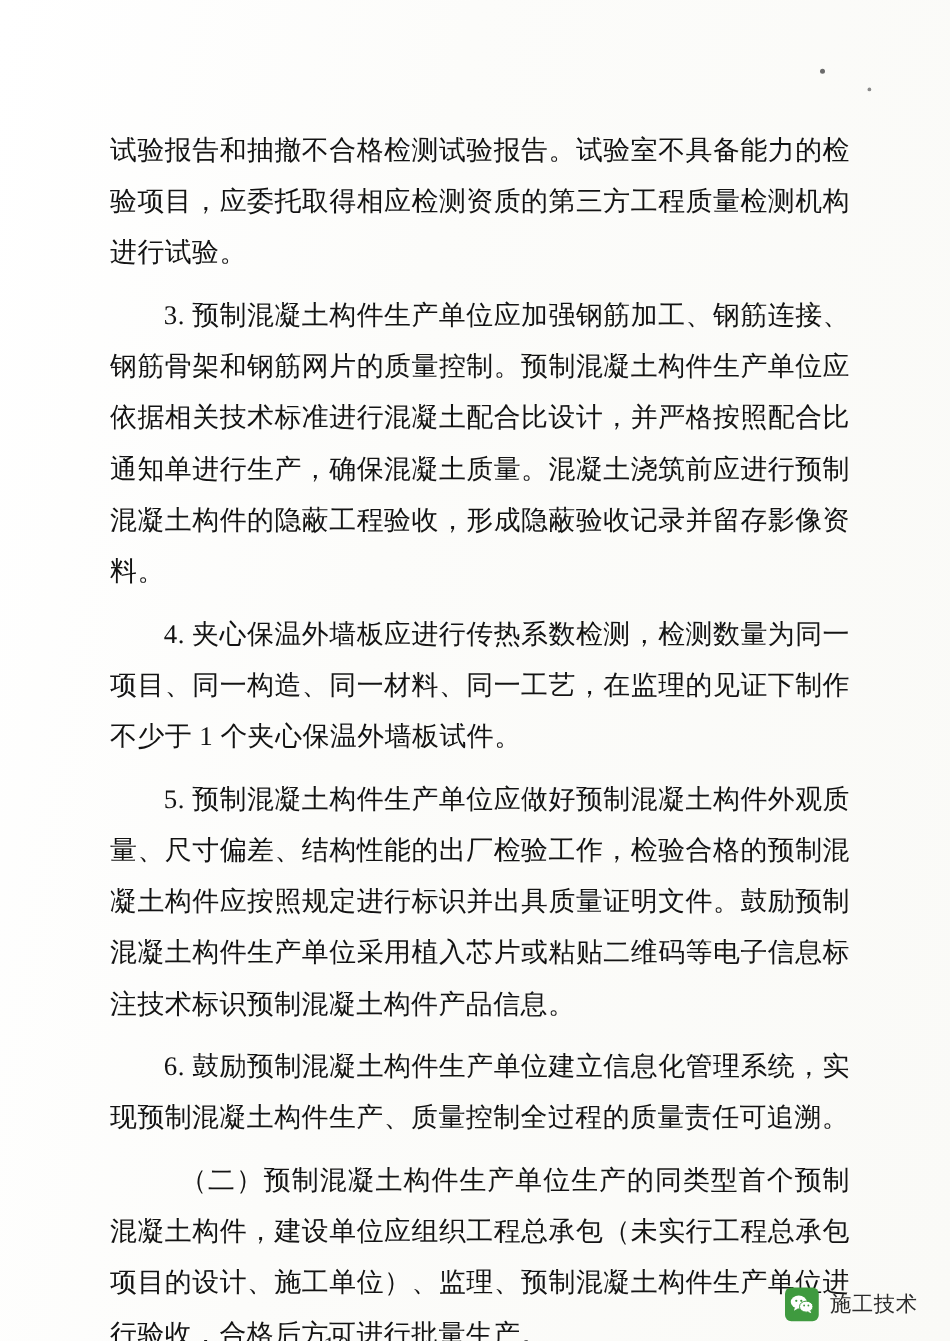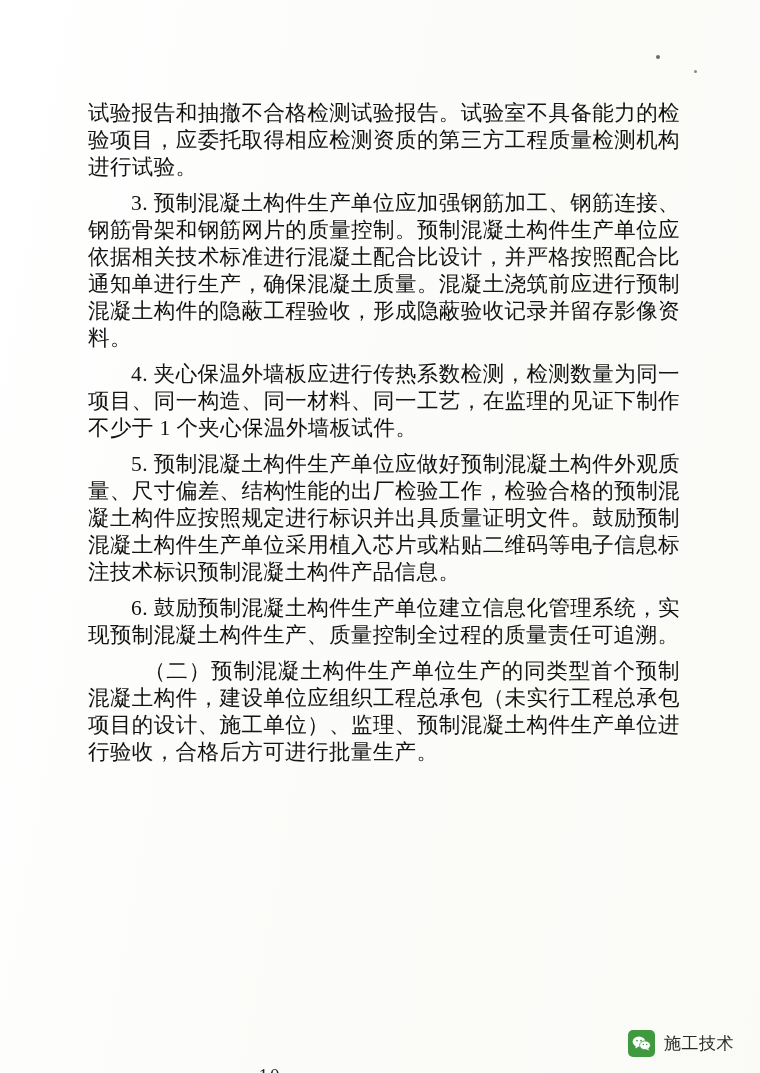--- a/index.html
+++ b/index.html
@@ -30,21 +30,21 @@
   }
   .content {
     position: absolute;
     left: 88px;
     top: 100px;
     width: 592px;
   }
   p.para {
     margin: 0 0 9px 0;
     font-size: 21.5px;
-    line-height: 27px;
+    line-height: 41px;
     letter-spacing: 0.4px;
     text-align: justify;
     text-justify: inter-character;
     color: #131313;
   }
   p.indent {
     text-indent: 43px;
   }
   p.indent2 {
     text-indent: 56px;

